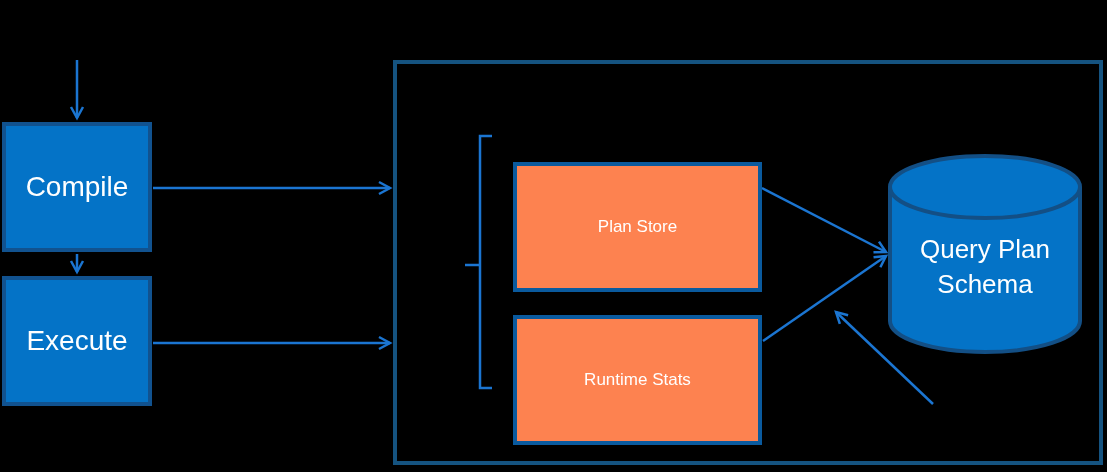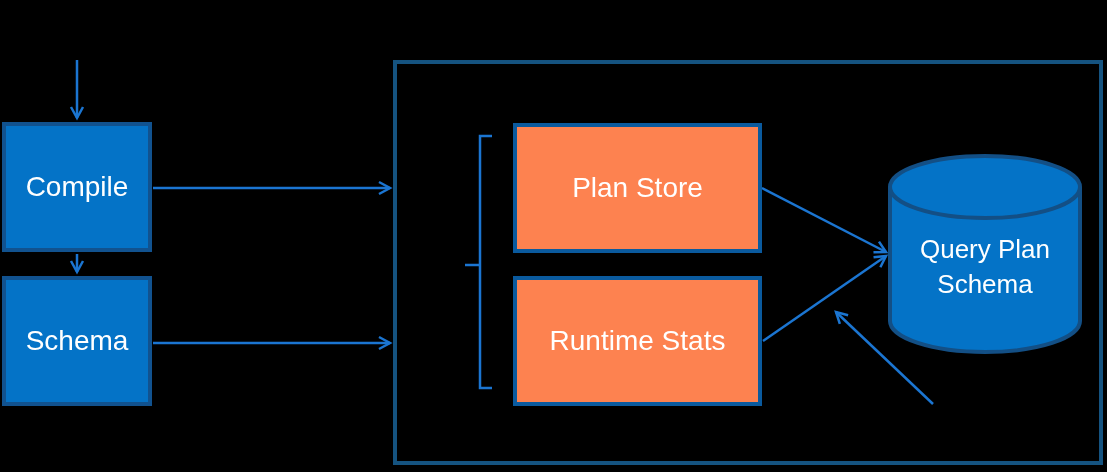--- a/index.html
+++ b/index.html
@@ -21,21 +21,22 @@
     text-align: center;
   }
   .node.blue {
     background: var(--node-fill-blue, #0473C7);
     border: 4px solid var(--node-border-blue, #11528F);
     font-size: 28px;
   }
   .node.orange {
     background: var(--node-fill-orange, #FD8250);
     border: 4px solid var(--node-border-orange, #0A5A9E);
-    font-size: 28px;
+    font-size: 17px;
+    margin-top: 39px;
   }
   #compile-box  { left: 2px;   top: 122px; width: 150px; height: 130px; }
   #execute-box  { left: 2px;   top: 276px; width: 150px; height: 130px; }
   #plan-store-box    { left: 513px; top: 123px; width: 249px; height: 130px; }
   #runtime-stats-box { left: 513px; top: 276px; width: 249px; height: 130px; text-align: right; }
   .container-rect {
     position: absolute;
     left: 393px; top: 60px; width: 710px; height: 405px;
     box-sizing: border-box;
     border: 4px solid var(--container-border, #155380);
@@ -92,21 +93,21 @@
     <line class="arrow-line" x1="762" y1="188" x2="886" y2="252" marker-end="url(#ah)"></line>
     <line class="arrow-line" x1="763" y1="341" x2="886" y2="256" marker-end="url(#ah)"></line>
     <line class="arrow-line" x1="933" y1="404" x2="836" y2="312" marker-end="url(#ah)"></line>
   </svg>
 
   <div class="node blue" id="compile-box">
     <span>Compile</span>
   </div>
 
   <div class="node blue" id="execute-box">
-    <span>Schema</span>
+    <span>Execute</span>
   </div>
 
   <div class="node orange" id="plan-store-box">
     <span>Plan Store</span>
   </div>
 
   <div class="node orange" id="runtime-stats-box">
     <span>Runtime Stats</span>
   </div>
 

